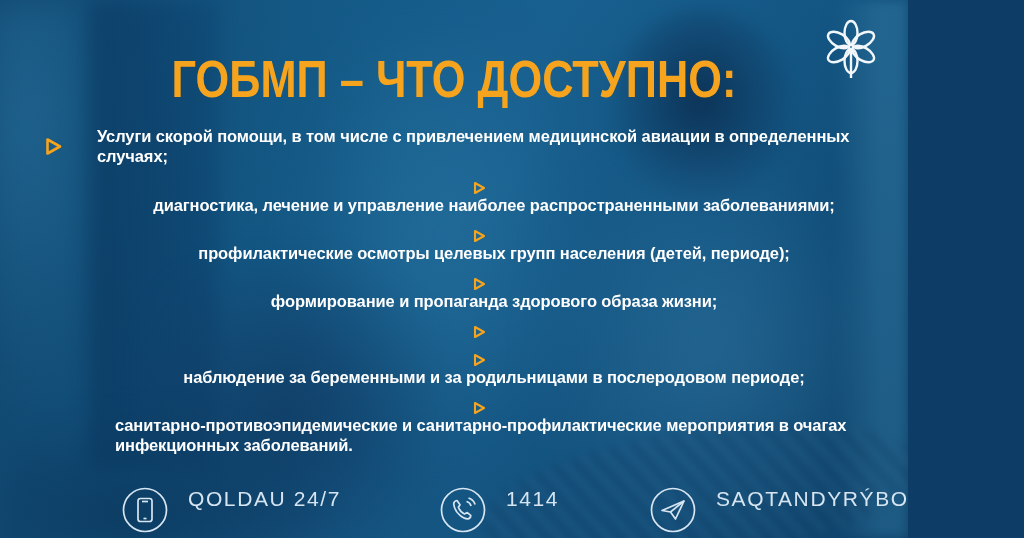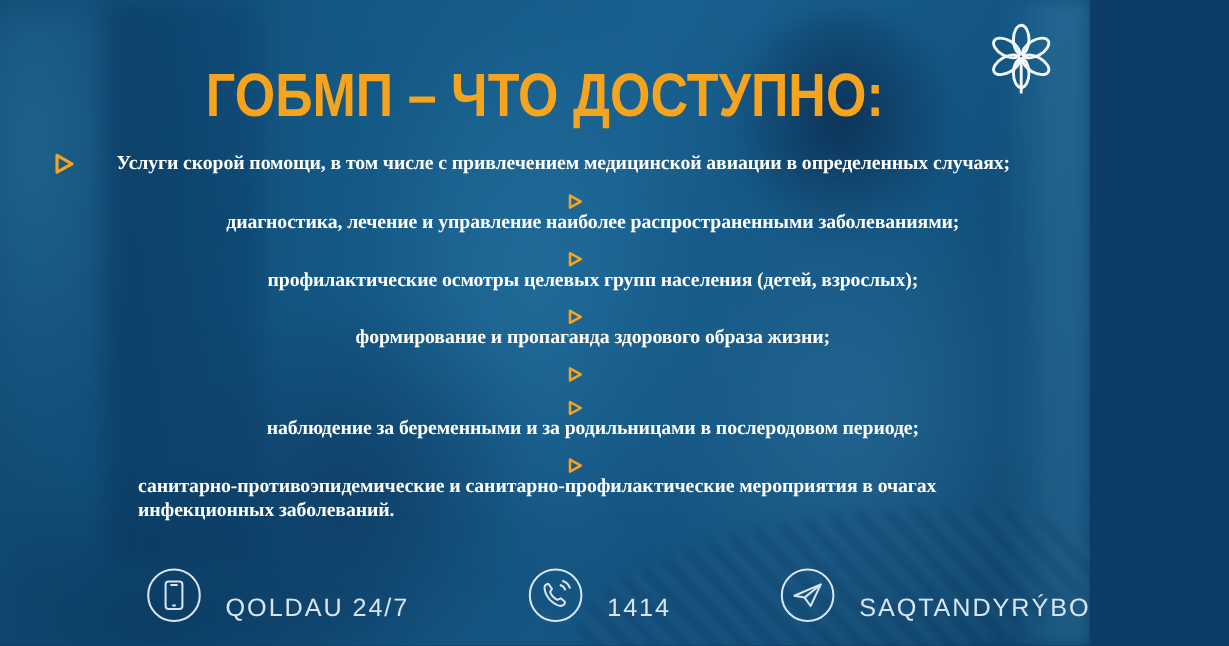--- a/index.html
+++ b/index.html
@@ -61,35 +61,35 @@
     color: #F6A41E;
     transform: scaleX(0.85); transform-origin: 50% 50%;
     white-space: nowrap;
   }
 
   
   .bullets {
     position: absolute; top: 126px; left: 45px; right: 20px;
     list-style: none; margin: 0; padding: 0;
   }
-  .bullets li { display: flex; align-items: center; margin-bottom: 14px; font-family: Liberation Serif, serif; }
+  .bullets li { display: flex; align-items: center; margin-bottom: 14px; }
   .bullets li.l1 { margin-bottom: 15px; }
   .bullets li.l2 { margin-left: 55px; flex-direction: column; }
   .marker { flex: 0 0 auto; display: inline-flex; }
   .l1 .marker { width: 52px; }
   .l2 .marker { width: 43px; }
   .item-text {
     color: #ffffff; font-weight: bold; font-size: 16.5px; line-height: 20px;
     letter-spacing: -0.1px;
   }
   .l2 .item-text { max-width: 758px; }
 
   
   .footer { position: absolute; left: 0; bottom: 0; width: 100%; height: 80px; }
-  .footer-item { position: absolute; bottom: 19px; display: flex; align-items: flex-end; gap: 20px; }
+  .footer-item { position: absolute; bottom: 5px; display: flex; align-items: flex-start; gap: 20px; }
   .footer-item.f1 { left: 122px; }
   .footer-item.f2 { left: 440px; }
   .footer-item.f3 { left: 650px; }
   .footer-icon { width: 46px; height: 46px; flex: 0 0 auto; }
   .footer-label {
     color: #d6e5f1; font-size: 21px; font-weight: 400; letter-spacing: 1.6px;
     white-space: nowrap;
   }
 </style>
 </head>
@@ -155,21 +155,21 @@
           </svg>
         </span>
       <span class="item-text">диагностика, лечение и управление наиболее распространенными заболеваниями;</span>
     </li>
     <li class="l2">
       <span class="marker">
           <svg width="13" height="14" viewBox="0 0 13 14">
             <polygon points="2,2 11,7 2,12" fill="none" stroke="#F6A41E" stroke-width="2.1" stroke-linejoin="round"></polygon>
           </svg>
         </span>
-      <span class="item-text">профилактические осмотры целевых групп населения (детей, взрослых);</span>
+      <span class="item-text">профилактические осмотры целевых групп населения (детей, периоде);</span>
     </li>
     <li class="l2">
       <span class="marker">
           <svg width="13" height="14" viewBox="0 0 13 14">
             <polygon points="2,2 11,7 2,12" fill="none" stroke="#F6A41E" stroke-width="2.1" stroke-linejoin="round"></polygon>
           </svg>
         </span>
       <span class="item-text">формирование и пропаганда здорового образа жизни;</span>
     </li>
     <li class="l2">

